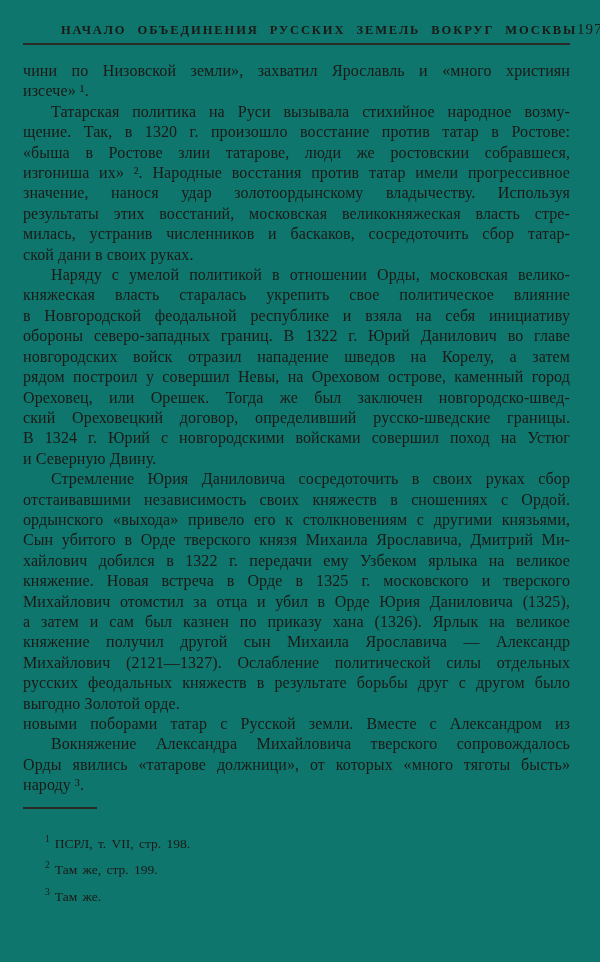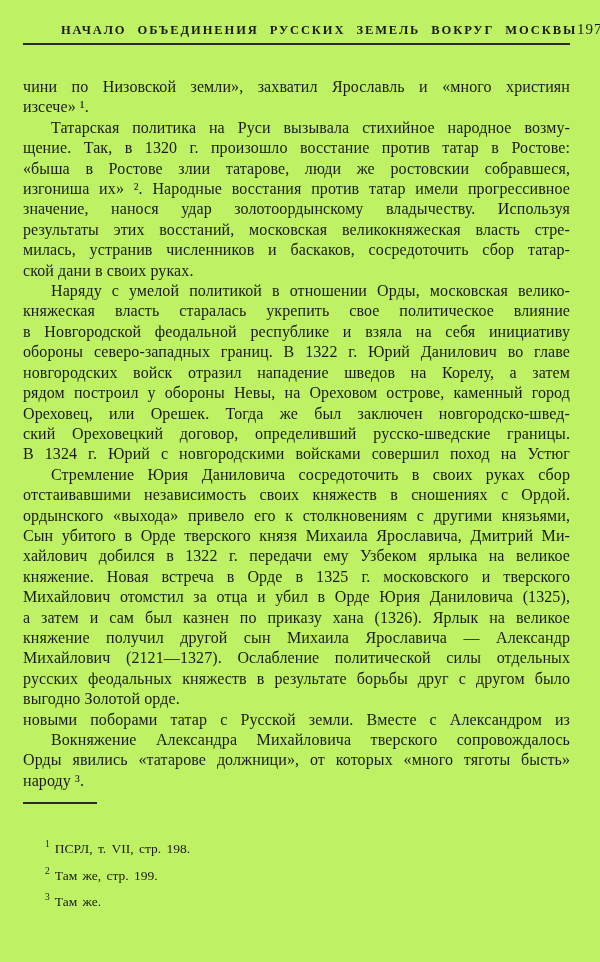--- a/index.html
+++ b/index.html
@@ -5,21 +5,21 @@
   html, body {
     margin: 0;
     padding: 0;
     background: #e8e6e1;
   }
   .page {
     position: relative;
     width: 600px;
     height: 962px;
     margin: 0 auto;
-    background: #bef264;
+    background: #0f766e;
     font-family: "Liberation Serif", "DejaVu Serif", serif;
     color: #1b1916;
     overflow: hidden;
   }
   .content {
     position: absolute;
     left: 23px;
     top: 0;
     width: 547px;
   }
@@ -42,21 +42,21 @@
     font-size: 15px;
     letter-spacing: 1px;
     font-weight: normal;
   }
   .header-rule {
     margin-top: 5px;
     border-top: 2px solid #2c2a26;
     height: 0;
   }
   .body-text {
-    margin-top: 32px;
+    margin-top: 16px;
     font-size: 16px;
     line-height: 20.4px;
     letter-spacing: 0.1px;
   }
   .line {
     text-align: justify;
     text-align-last: justify;
     white-space: normal;
   }
   .line.last {
@@ -65,21 +65,21 @@
   .line.indent {
     text-indent: 28px;
   }
   .footnote-rule {
     margin-top: 11px;
     width: 74px;
     border-top: 2px solid #2c2a26;
     height: 0;
   }
   .footnotes {
-    margin-top: 29px;
+    margin-top: 19px;
     padding-left: 22px;
     font-size: 13.5px;
     line-height: 23px;
   }
   .footnote sup {
     font-size: 9.5px;
     margin-right: 5px;
     letter-spacing: 0;
   }
   .footnote span {
@@ -108,24 +108,25 @@
         <div class="line">изгониша их» ². Народные восстания против татар имели прогрессивное</div>
         <div class="line">значение, нанося удар золотоордынскому владычеству. Используя</div>
         <div class="line">результаты этих восстаний, московская великокняжеская власть стре-</div>
         <div class="line">милась, устранив численников и баскаков, сосредоточить сбор татар-</div>
         <div class="line last">ской дани в своих руках.</div>
         <div class="line indent">Наряду с умелой политикой в отношении Орды, московская велико-</div>
         <div class="line">княжеская власть старалась укрепить свое политическое влияние</div>
         <div class="line">в Новгородской феодальной республике и взяла на себя инициативу</div>
         <div class="line">обороны северо-западных границ.  В 1322 г. Юрий Данилович во главе</div>
         <div class="line">новгородских войск отразил нападение шведов на Корелу, а затем</div>
-        <div class="line">рядом построил у обороны Невы, на Ореховом острове, каменный город</div>
+        <div class="line">рядом построил у совершил Невы, на Ореховом острове, каменный город</div>
         <div class="line">Ореховец, или Орешек. Тогда же был заключен новгородско-швед-</div>
         <div class="line">ский Ореховецкий договор, определивший русско-шведские границы.</div>
         <div class="line">В 1324 г. Юрий с новгородскими войсками совершил поход на Устюг</div>
+        <div class="line last">и Северную Двину.</div>
         <div class="line indent">Стремление Юрия Даниловича сосредоточить в своих руках сбор</div>
         <div class="line">отстаивавшими независимость своих княжеств в сношениях с Ордой.</div>
         <div class="line">ордынского «выхода» привело его к столкновениям с другими князьями,</div>
         <div class="line">Сын убитого в Орде тверского князя Михаила Ярославича, Дмитрий Ми-</div>
         <div class="line">хайлович добился в 1322 г. передачи ему Узбеком ярлыка на великое</div>
         <div class="line">княжение.  Новая встреча в Орде в 1325 г.  московского и тверского</div>
         <div class="line">Михайлович отомстил за отца и убил в Орде Юрия Даниловича (1325),</div>
         <div class="line">а затем и сам был казнен по приказу хана (1326). Ярлык на великое</div>
         <div class="line">княжение получил другой сын Михаила Ярославича — Александр</div>
         <div class="line">Михайлович (2121—1327). Ослабление политической силы  отдельных</div>

